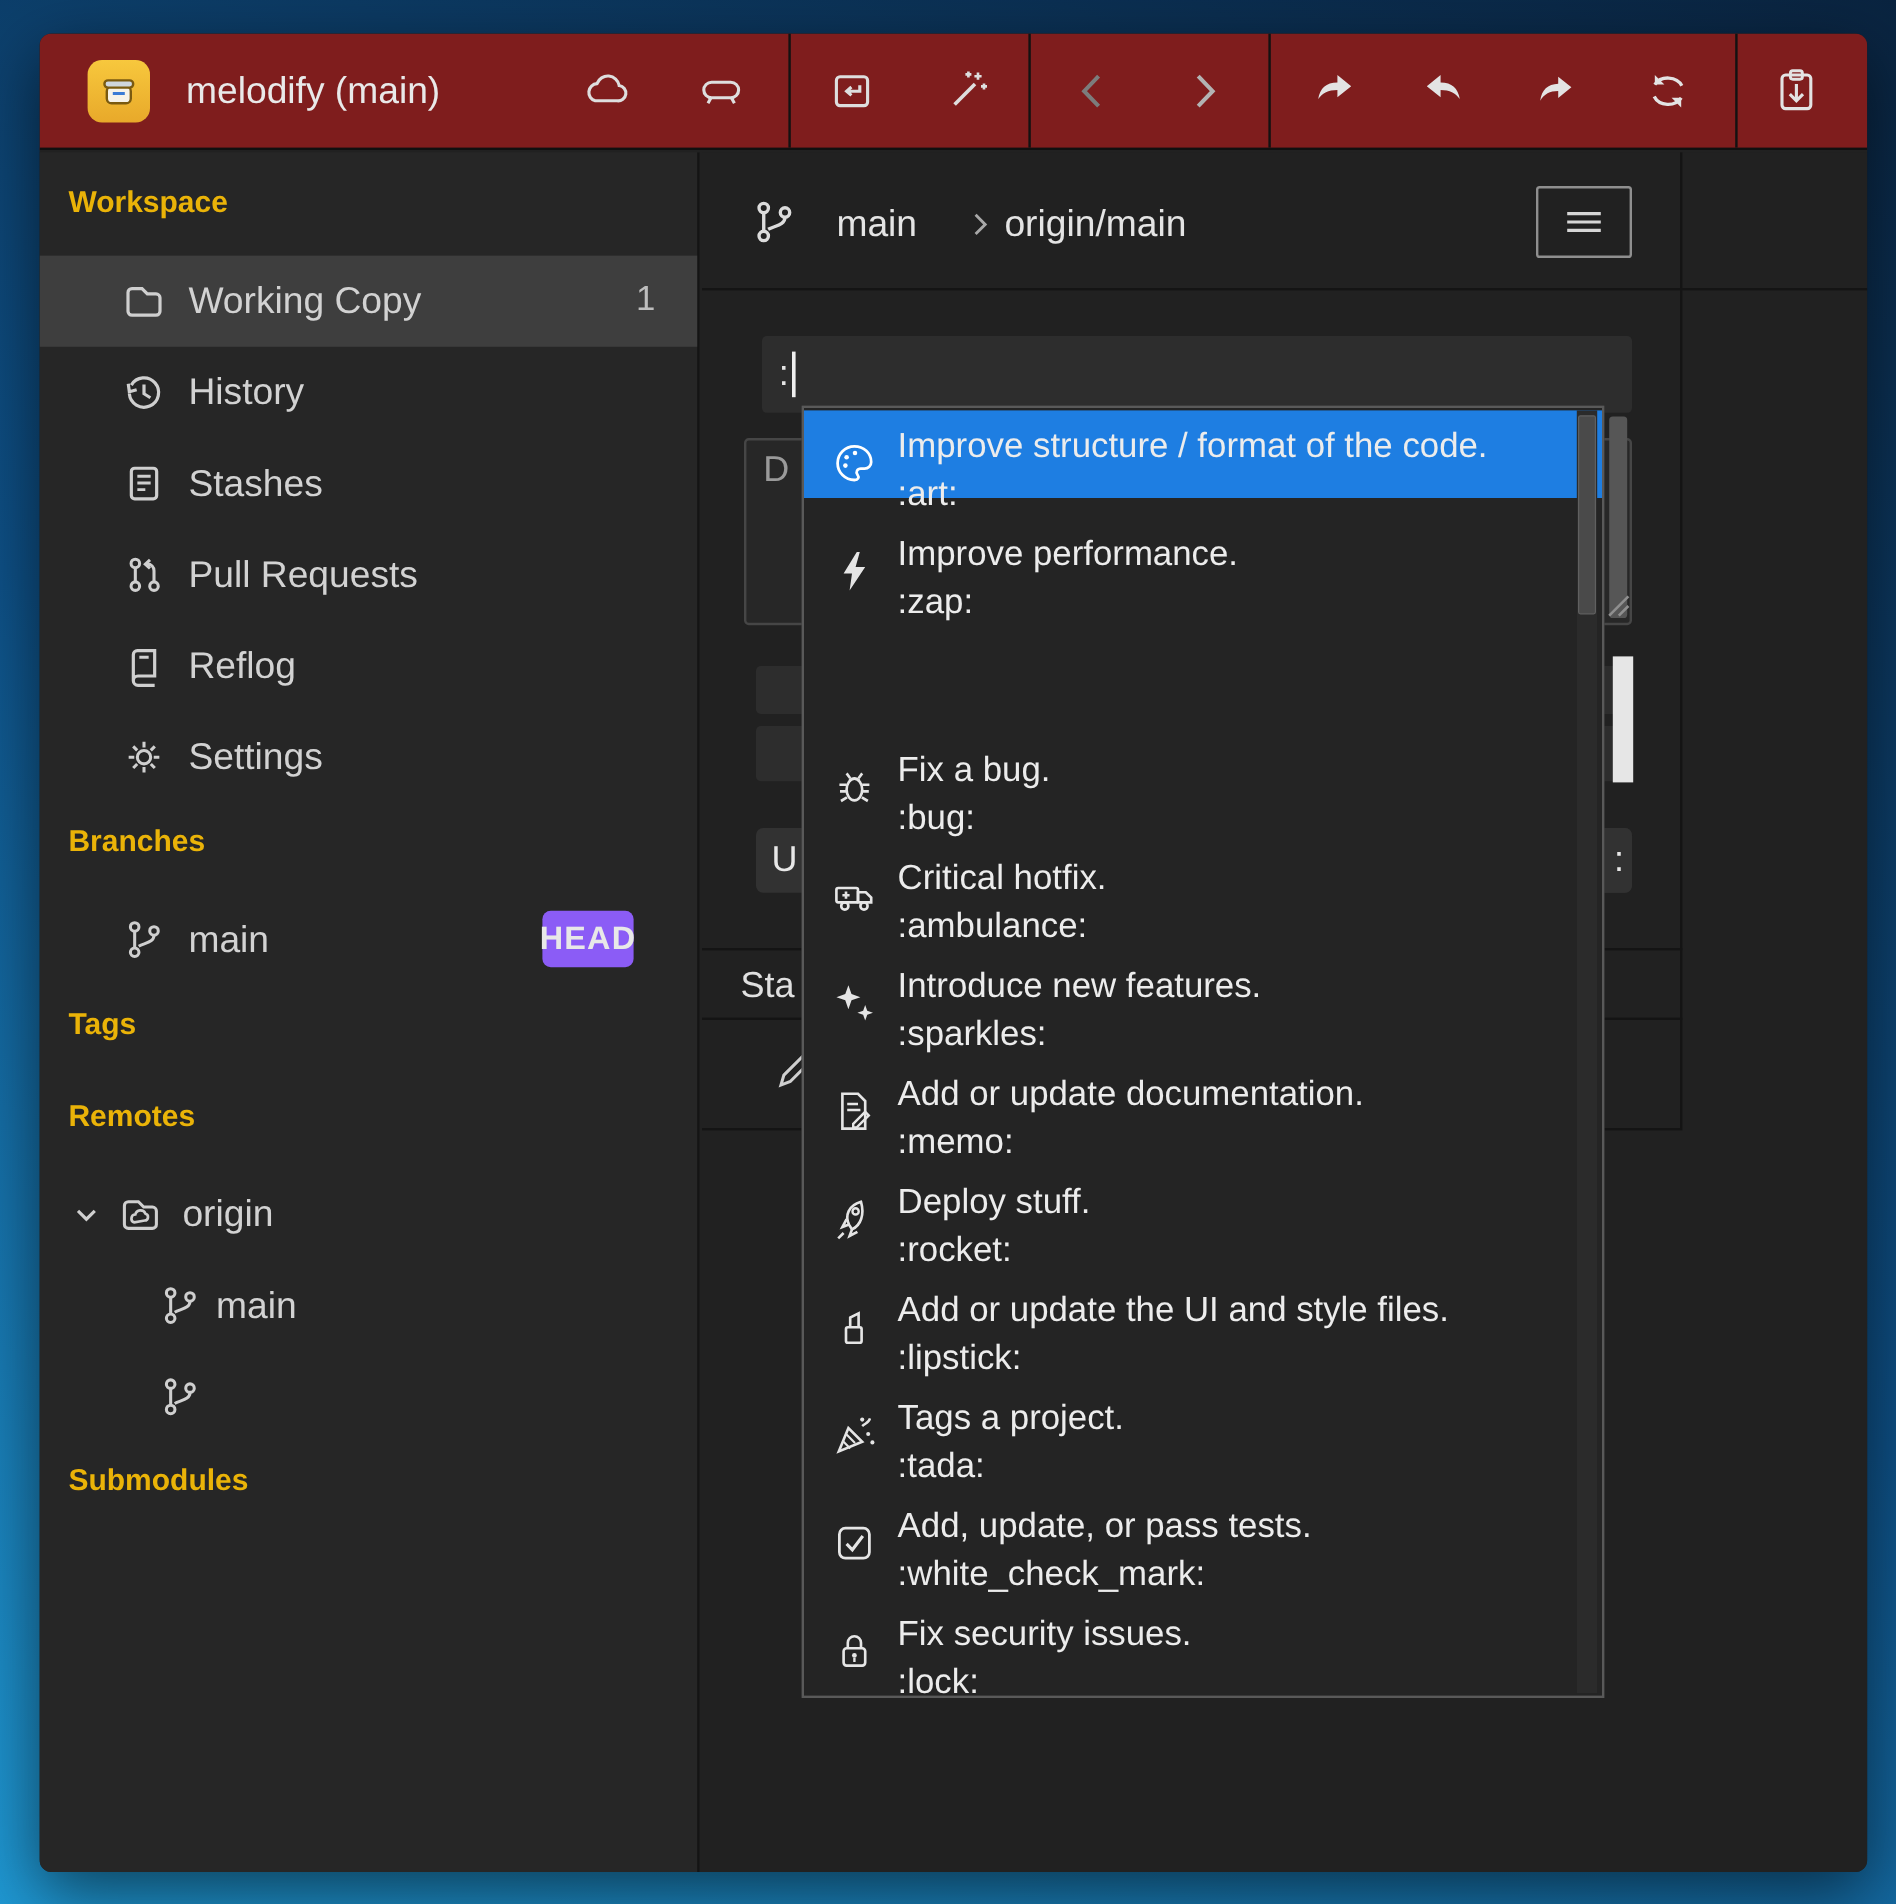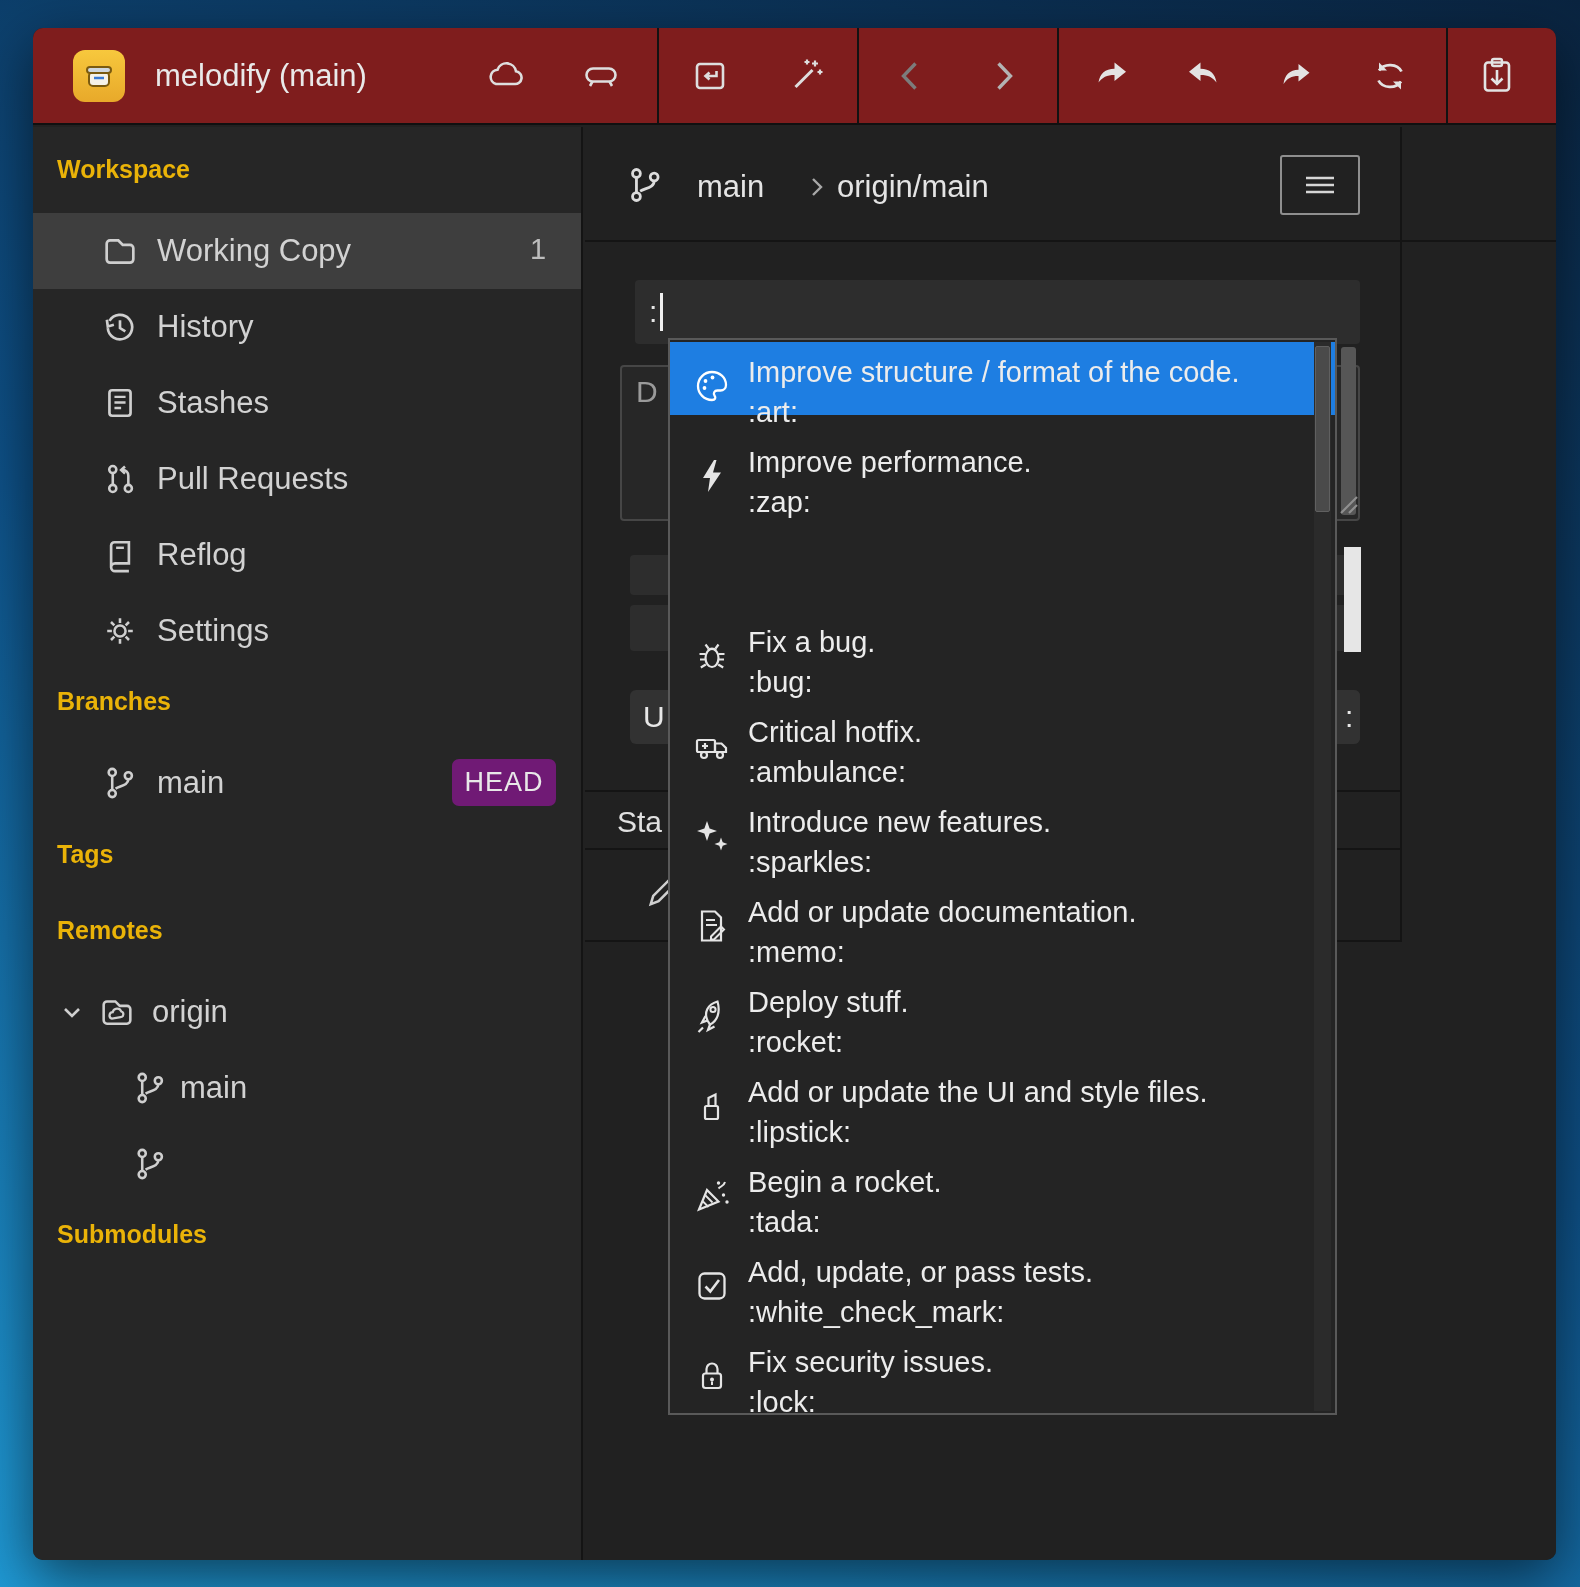--- a/index.html
+++ b/index.html
@@ -22,22 +22,22 @@
   .tb-icon { position:absolute; top:25px; width:46px; height:46px; }
   .tb-sep { position:absolute; top:0; bottom:0; width:2px; background:#121212; }
   
   .sidebar { position:absolute; top:99px; left:0; width:550px; bottom:0; background:#262626; border-right:2px solid #141414; }
   .sb-row { position:absolute; left:0; width:100%; height:76px; }
   .sb-row.selected { background:#3e3e3e; }
   .sb-header { position:absolute; left:24px; top:18px; font-size:25px; font-weight:700; color:#eab308; }
   .sb-icon { position:absolute; left:67px; top:18px; width:40px; height:40px; }
   .sb-label { position:absolute; left:124px; top:20px; font-size:31px; color:#d2d2d2; }
   .sb-badge { position:absolute; left:497px; top:20px; font-size:29px; color:#bdbdbd; }
-  .head-badge { position:absolute; left:419px; top:14px; width:104px; height:47px; background:#701a75; border-radius:7px;
-    color:#e8e8e8; font-size:27px; font-weight:400; display:flex; align-items:center; justify-content:center; letter-spacing:1px; }
+  .head-badge { position:absolute; left:419px; top:14px; width:76px; height:47px; background:#8b5cf6; border-radius:7px;
+    color:#e8e8e8; font-size:27px; font-weight:700; display:flex; align-items:center; justify-content:center; letter-spacing:1px; }
   
   .main { position:absolute; top:99px; left:552px; right:0; bottom:0; background:#212121; }
   .bc-text { position:absolute; top:42px; font-size:31px; color:#e4e4e4; }
   .hamburger { position:absolute; left:695px; top:28px; width:80px; height:60px; border:2px solid #8f8f8f; border-radius:3px;
     display:flex; align-items:center; justify-content:center; background:transparent; }
   .divider-h { position:absolute; height:2px; background:#141414; }
   .divider-v { position:absolute; width:2px; background:#141414; }
   .summary-field { position:absolute; left:50px; top:153px; width:725px; height:64px; background:#2d2d2d; border-radius:4px;
     display:flex; align-items:center; padding-left:14px; font-size:30px; color:#e5e5e5; }
   .caret { display:inline-block; width:3px; height:38px; background:#efefef; margin-left:3px; }
@@ -449,21 +449,21 @@
         <span class="dd-icon">
           <svg viewBox="0 0 40 40" width="40" height="40">
               <path d="M7 33.5L15 14l11.5 11.5z" fill="none" stroke="#e5e5e5" stroke-width="2.2"></path>
               <path d="M11 25.5l5.5 5.5M13.5 19.5l7 7" stroke="#e5e5e5" stroke-width="1.8" fill="none"></path>
               <path d="M26.5 12.5c2.5-2.5 5.5-2.5 6.5-6.5" fill="none" stroke="#e5e5e5" stroke-width="2"></path>
               <circle cx="31.5" cy="19" r="1.7" fill="#e5e5e5"></circle>
               <circle cx="26.5" cy="7" r="1.7" fill="#e5e5e5"></circle>
               <circle cx="35" cy="26" r="1.7" fill="#e5e5e5"></circle>
             </svg>
         </span>
-        <div class="dd-title">Begin a rocket.</div>
+        <div class="dd-title">Tags a project.</div>
         <div class="dd-code">:tada:</div>
       </div>
 
       <div class="dd-item" style="top:902px">
         <span class="dd-icon">
           <svg viewBox="0 0 40 40" width="40" height="40">
               <rect x="7.5" y="7.5" width="25" height="25" rx="5" fill="none" stroke="#e5e5e5" stroke-width="2.3"></rect>
               <path d="M13.5 20.5l4.8 5L27 14" fill="none" stroke="#e5e5e5" stroke-width="2.6"></path>
             </svg>
         </span>

